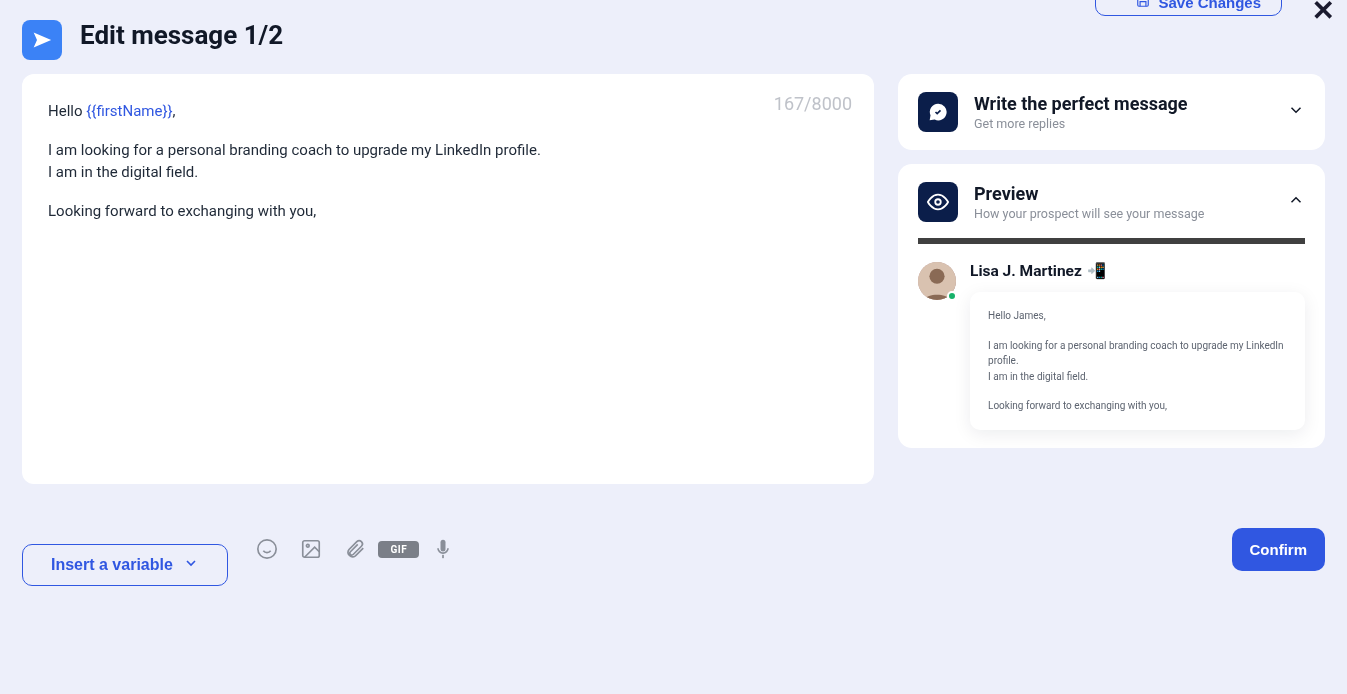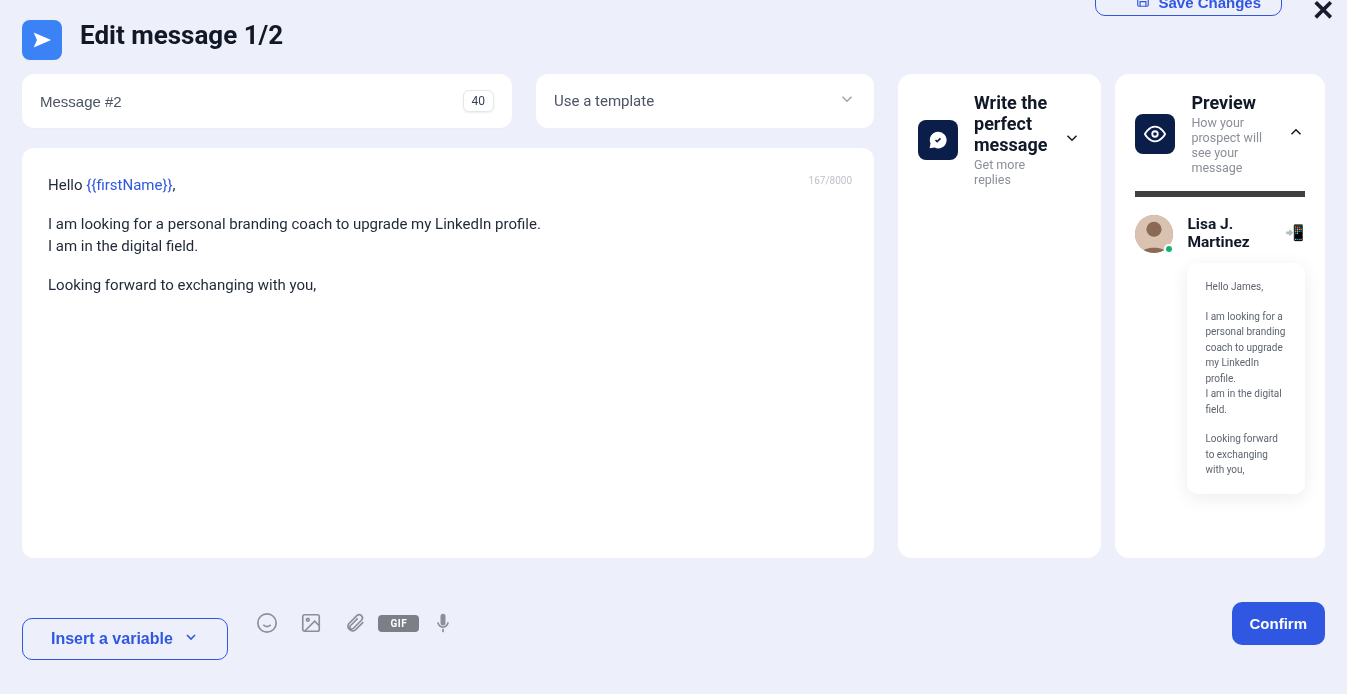--- a/index.html
+++ b/index.html
@@ -132,23 +132,23 @@
     border-radius: 12px;
     padding: 26px 26px;
     position: relative;
     height: 410px;
     font-size: 15px;
     line-height: 1.5;
     color: #1f2937;
   }
   .editor .counter {
     position: absolute;
-    top: 25px;
+    top: 16px;
     right: 22px;
-    font-size: 10px;
+    font-size: 18px;
     color: #bfc2c9;
   }
   .editor .line { margin-bottom: 0px; }
   .editor .gap { height: 16px; }
   .variable-token { color: #3057e1; }
 
   
   .bottom-bar {
     display: flex;
     align-items: center;
@@ -199,21 +199,21 @@
     padding: 13px 18px;
     font-size: 15px;
     font-weight: 600;
     cursor: pointer;
   }
 
   
   .right-col {
     width: 436px;
     display: flex;
-    flex-direction: row;
+    flex-direction: column;
     gap: 14px;
   }
   .card {
     background: #fff;
     border-radius: 14px;
     padding: 18px 20px;
   }
   .card-head {
     display: flex;
     align-items: center;
@@ -291,34 +291,20 @@
       <svg width="20" height="20" viewBox="0 0 24 24" fill="#fff">
           <path d="M2 21l21-9L2 3l4 9-4 9z"></path>
         </svg>
     </div>
     <h1 class="page-title">Edit message 1/2</h1>
   </div>
 
   <div class="row1">
 
     <div class="left-col">
-      <div class="top-inputs">
-        <div class="msg-name">
-          <input type="text" value="Message #2" style="">
-          <span class="char-badge">40</span>
-        </div>
-        <div class="template-select">
-          <span>Use a template</span>
-          <span class="chev">
-            <svg width="18" height="18" viewBox="0 0 24 24" fill="none" stroke="currentColor" stroke-width="2">
-                <polyline points="6 9 12 15 18 9"></polyline>
-              </svg>
-          </span>
-        </div>
-      </div>
 
       <div class="editor">
         <div class="counter">167/8000</div>
         <div class="line">
           <span>Hello </span><span class="variable-token">{{firstName}}</span><span>,</span>
         </div>
         <div class="gap"></div>
         <div class="line">I am looking for a personal branding coach to upgrade my LinkedIn profile.</div>
         <div class="line">I am in the digital field.</div>
         <div class="gap"></div>

